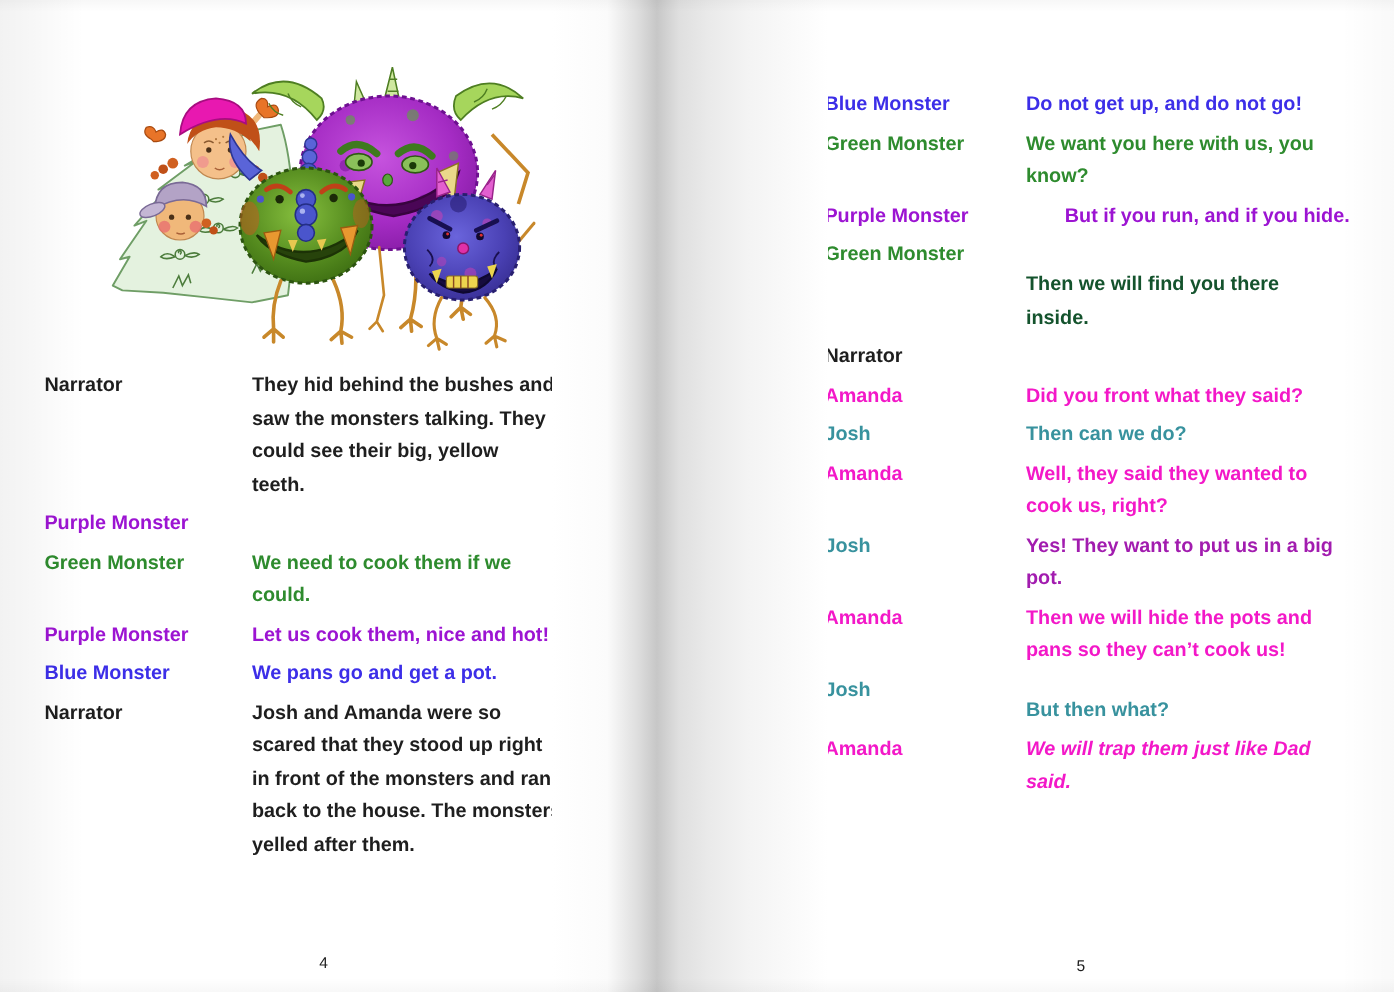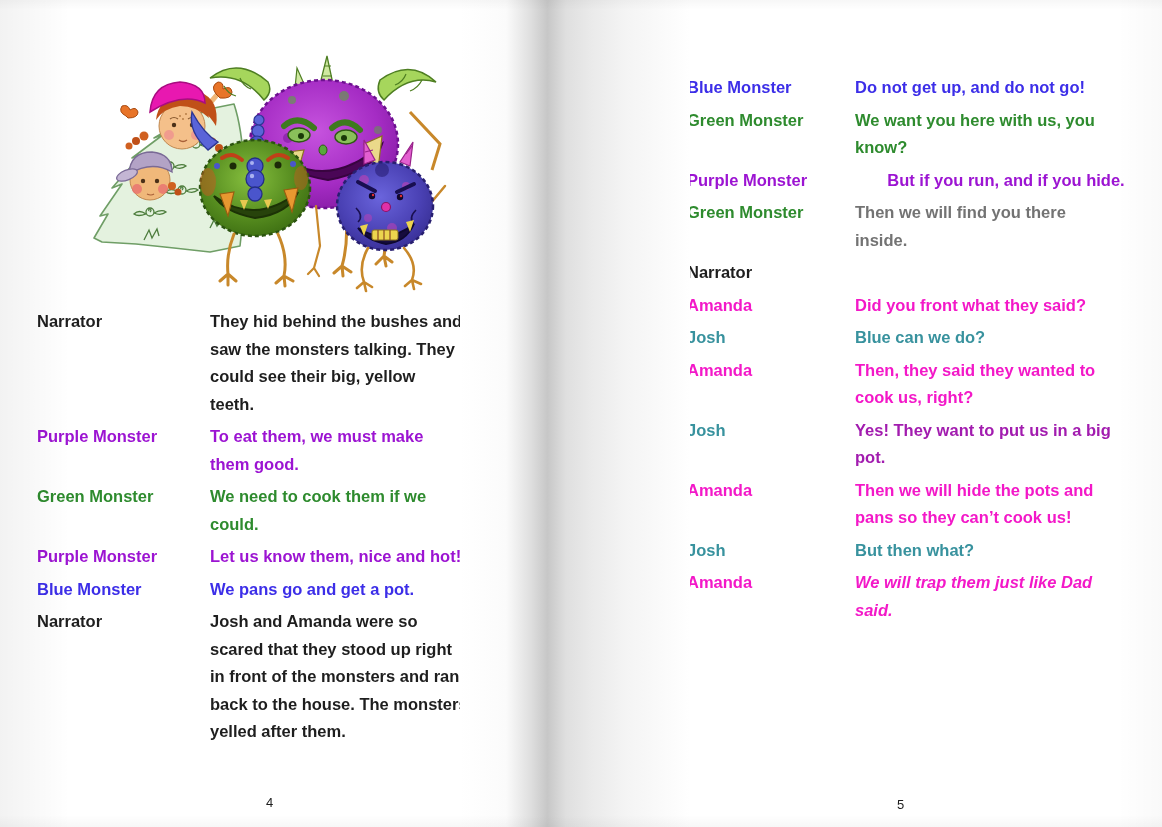--- a/index.html
+++ b/index.html
@@ -213,31 +213,29 @@
     <div class="dialogue dialogue-left">
         <div class="dialogue-row">
           <span class="speaker" style="color: rgb(30, 30, 30);">Narrator</span>
           <span class="line" style="color: rgb(30, 30, 30);">They hid behind the bushes and
 saw the monsters talking. They
 could see their big, yellow
 teeth.</span>
         </div>
         <div class="dialogue-row">
           <span class="speaker" style="color: rgb(156, 20, 210);">Purple Monster</span>
-          <span class="line" style="color: rgb(156, 20, 210);">To eat them, we must make
-them good.</span>
         </div>
         <div class="dialogue-row">
           <span class="speaker" style="color: rgb(46, 139, 46);">Green Monster</span>
           <span class="line" style="color: rgb(46, 139, 46);">We need to cook them if we
 could.</span>
         </div>
         <div class="dialogue-row">
           <span class="speaker" style="color: rgb(156, 20, 210);">Purple Monster</span>
-          <span class="line" style="color: rgb(156, 20, 210);">Let us know them, nice and hot!</span>
+          <span class="line" style="color: rgb(156, 20, 210);">Let us cook them, nice and hot!</span>
         </div>
         <div class="dialogue-row">
           <span class="speaker" style="color: rgb(60, 46, 232);">Blue Monster</span>
           <span class="line" style="color: rgb(60, 46, 232);">We pans go and get a pot.</span>
         </div>
         <div class="dialogue-row">
           <span class="speaker" style="color: rgb(30, 30, 30);">Narrator</span>
           <span class="line" style="color: rgb(30, 30, 30);">Josh and Amanda were so
 scared that they stood up right
 in front of the monsters and ran
@@ -259,52 +257,52 @@
           <span class="speaker" style="color: rgb(46, 139, 46);">Green Monster</span>
           <span class="line" style="color: rgb(46, 139, 46);">We want you here with us, you
 know?</span>
         </div>
         <div class="dialogue-row">
           <span class="speaker" style="color: rgb(156, 20, 210);">Purple Monster</span>
           <span class="line" style="color: rgb(156, 20, 210); text-align: center;">But if you run, and if you hide.</span>
         </div>
         <div class="dialogue-row">
           <span class="speaker" style="color: rgb(46, 139, 46);">Green Monster</span>
-          <span class="line" style="color: #737373;">Then we will find you there
+          <span class="line" style="color: #14532d; margin-top: 25px;">Then we will find you there
 inside.</span>
         </div>
         <div class="dialogue-row">
           <span class="speaker" style="color: rgb(30, 30, 30);">Narrator</span>
         </div>
         <div class="dialogue-row">
           <span class="speaker" style="color: rgb(243, 24, 200);">Amanda</span>
           <span class="line" style="color: rgb(243, 24, 200);">Did you front what they said?</span>
         </div>
         <div class="dialogue-row">
           <span class="speaker" style="color: rgb(56, 146, 158);">Josh</span>
-          <span class="line" style="color: rgb(56, 146, 158);">Blue can we do?</span>
+          <span class="line" style="color: rgb(56, 146, 158);">Then can we do?</span>
         </div>
         <div class="dialogue-row">
           <span class="speaker" style="color: rgb(243, 24, 200);">Amanda</span>
-          <span class="line" style="color: rgb(243, 24, 200);">Then, they said they wanted to
+          <span class="line" style="color: rgb(243, 24, 200);">Well, they said they wanted to
 cook us, right?</span>
         </div>
         <div class="dialogue-row">
           <span class="speaker" style="color: rgb(56, 146, 158);">Josh</span>
           <span class="line" style="color: #a21caf;">Yes! They want to put us in a big
 pot.</span>
         </div>
         <div class="dialogue-row">
           <span class="speaker" style="color: rgb(243, 24, 200);">Amanda</span>
           <span class="line" style="color: rgb(243, 24, 200);">Then we will hide the pots and
 pans so they can’t cook us!</span>
         </div>
         <div class="dialogue-row">
           <span class="speaker" style="color: rgb(56, 146, 158);">Josh</span>
-          <span class="line" style="color: rgb(56, 146, 158);">But then what?</span>
+          <span class="line" style="color: rgb(56, 146, 158); margin-top: 17px;">But then what?</span>
         </div>
         <div class="dialogue-row">
           <span class="speaker" style="color: rgb(243, 24, 200);">Amanda</span>
           <span class="line" style="color: rgb(243, 24, 200); font-style: italic;">We will trap them just like Dad
 said.</span>
         </div>
       </div>
     <div class="page-number pn-right">5</div>
   </div>
 

